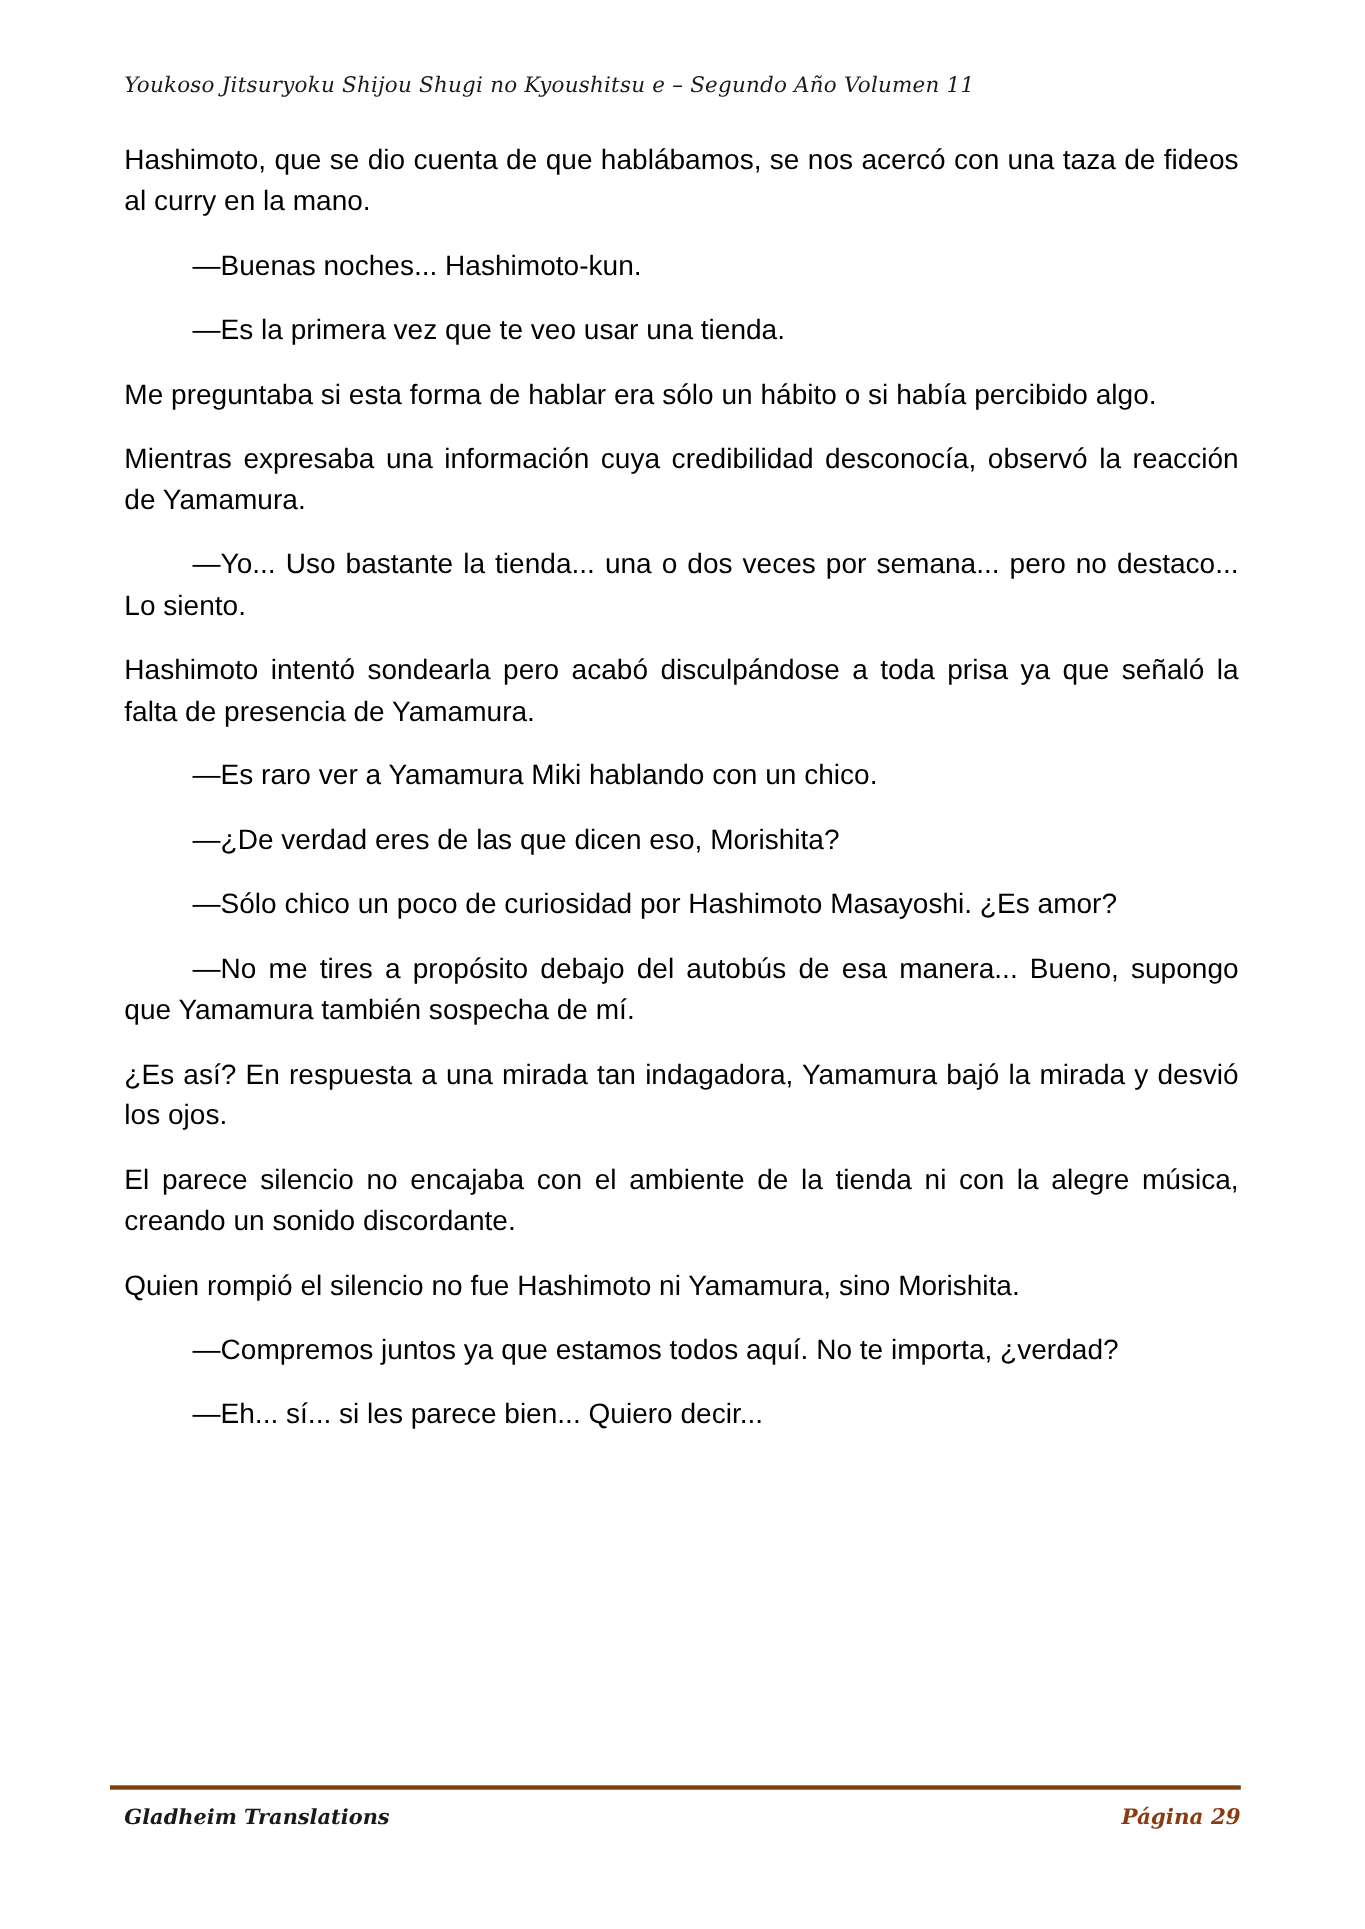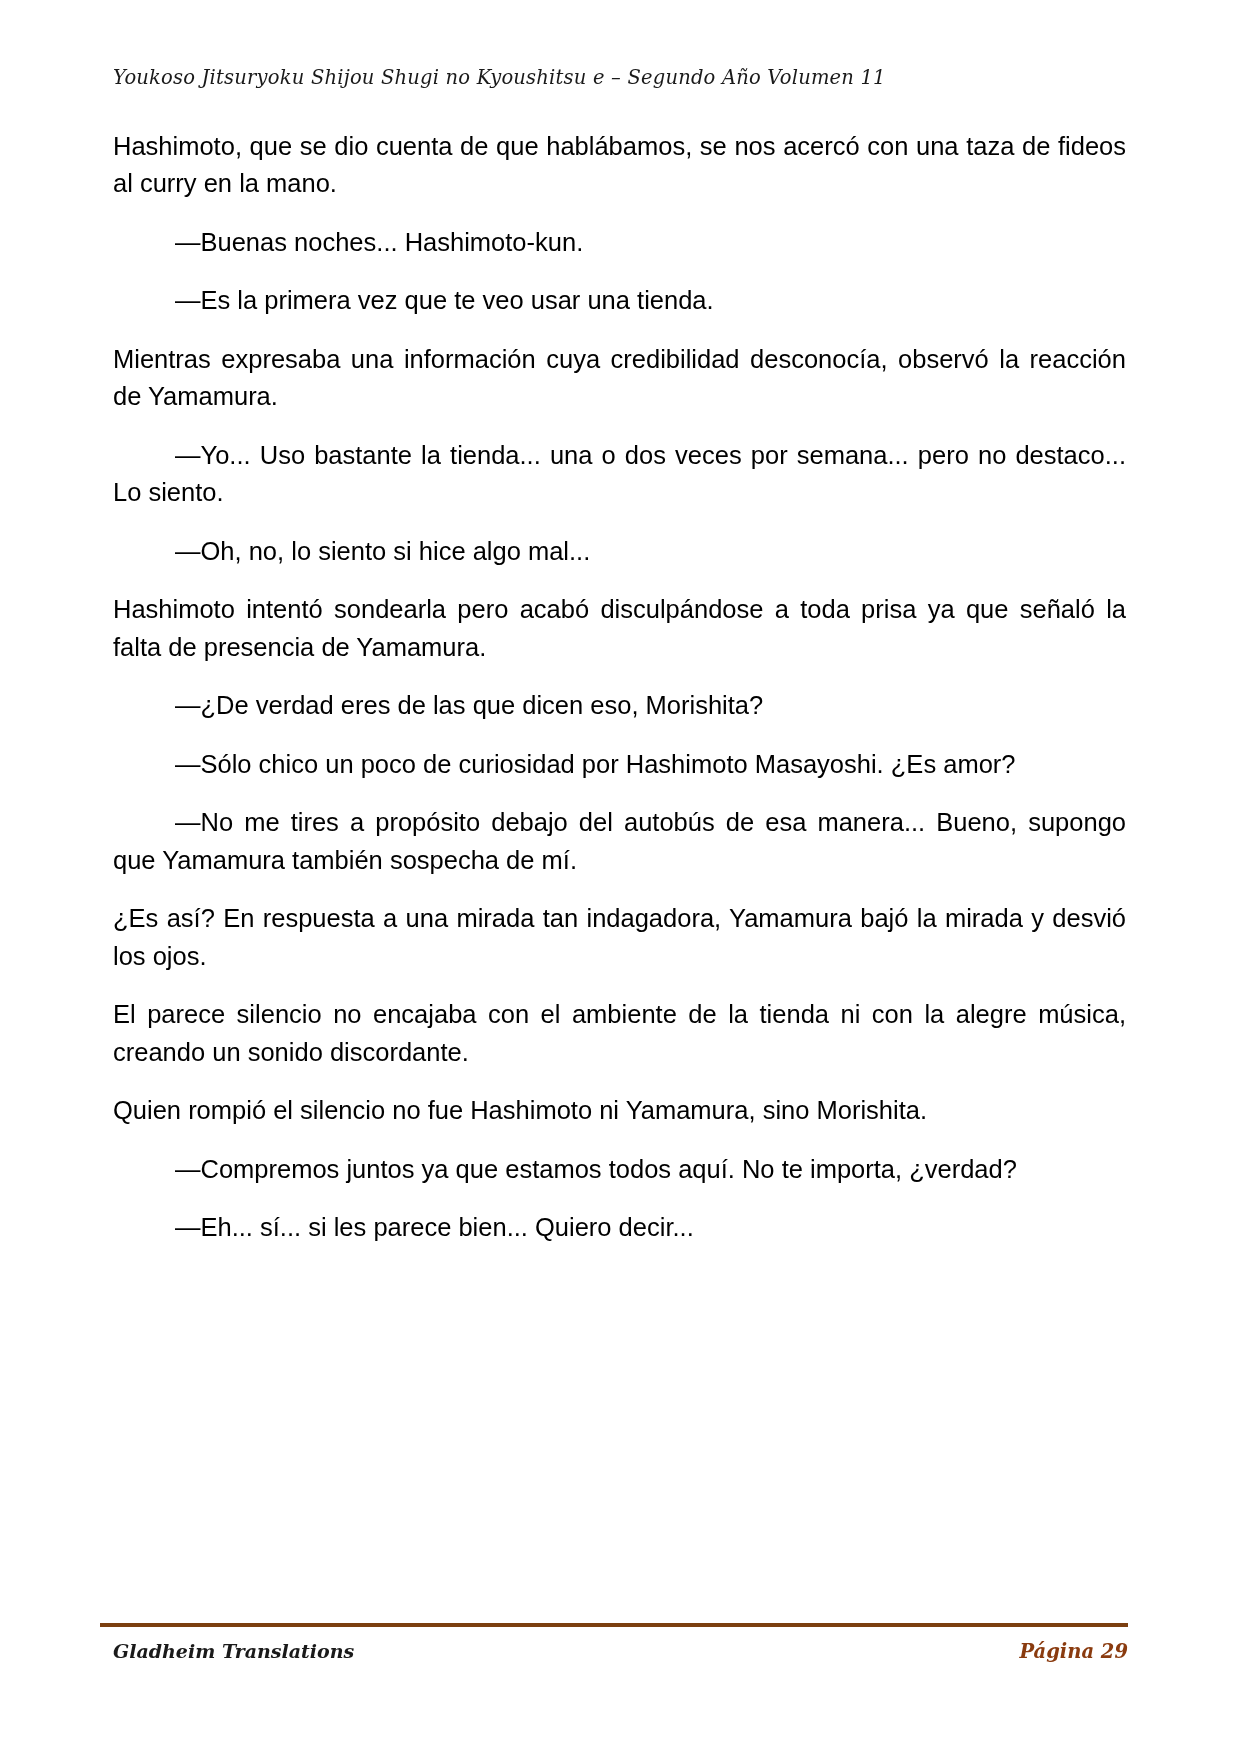--- a/index.html
+++ b/index.html
@@ -94,24 +94,25 @@
 <body>
 
 <div class="page">
 
   <div class="header">Youkoso Jitsuryoku Shijou Shugi no Kyoushitsu e – Segundo Año Volumen 11</div>
 
   <div class="content">
     <p class="">Hashimoto, que se dio cuenta de que hablábamos, se nos acercó con una taza de fideos al curry en la mano.</p>
     <p class="indent">—Buenas noches... Hashimoto-kun.</p>
     <p class="indent">—Es la primera vez que te veo usar una tienda.</p>
+    <p class="">Me preguntaba si esta forma de hablar era sólo un hábito o si había percibido algo.</p>
     <p class="">Mientras expresaba una información cuya credibilidad desconocía, observó la reacción de Yamamura.</p>
     <p class="indent">—Yo... Uso bastante la tienda... una o dos veces por semana... pero no destaco... Lo siento.</p>
-    <p class="indent">—Oh, no, lo siento si hice algo mal...</p>
     <p class="">Hashimoto intentó sondearla pero acabó disculpándose a toda prisa ya que señaló la falta de presencia de Yamamura.</p>
+    <p class="indent">—Es raro ver a Yamamura Miki hablando con un chico.</p>
     <p class="indent">—¿De verdad eres de las que dicen eso, Morishita?</p>
     <p class="indent">—Sólo chico un poco de curiosidad por Hashimoto Masayoshi. ¿Es amor?</p>
     <p class="indent">—No me tires a propósito debajo del autobús de esa manera... Bueno, supongo que Yamamura también sospecha de mí.</p>
     <p class="">¿Es así? En respuesta a una mirada tan indagadora, Yamamura bajó la mirada y desvió los ojos.</p>
     <p class="">El parece silencio no encajaba con el ambiente de la tienda ni con la alegre música, creando un sonido discordante.</p>
     <p class="">Quien rompió el silencio no fue Hashimoto ni Yamamura, sino Morishita.</p>
     <p class="indent">—Compremos juntos ya que estamos todos aquí. No te importa, ¿verdad?</p>
     <p class="indent last">—Eh... sí... si les parece bien... Quiero decir...</p>
   </div>
 

